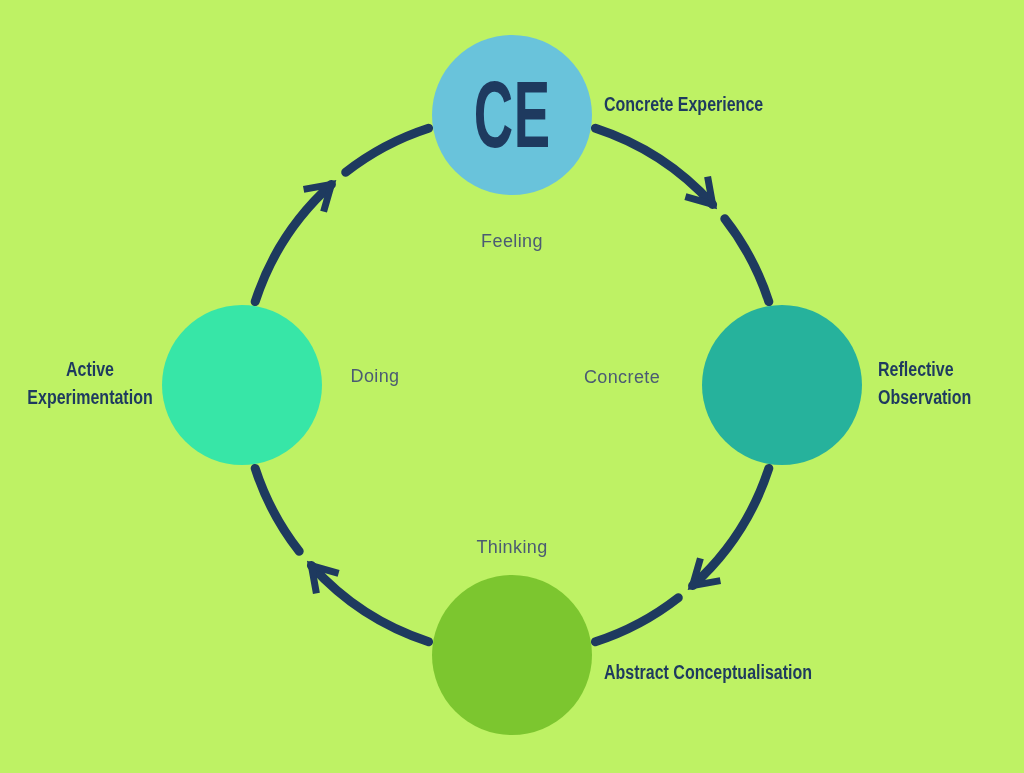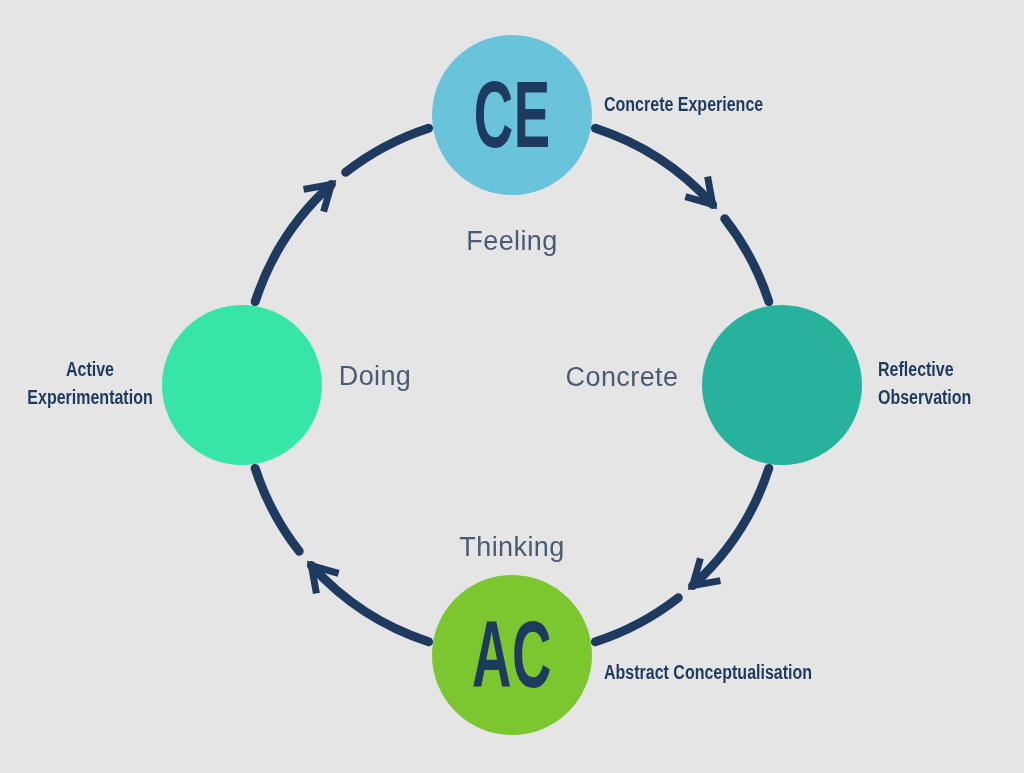--- a/index.html
+++ b/index.html
@@ -1,17 +1,17 @@
 <!DOCTYPE html>
 <html><head>
 <meta charset="utf-8">
 <style>
   html,body{margin:0;padding:0;background:#ffffff;}
   .stage{
-    position:relative;width:1024px;height:773px;background:#e5e5e5;overflow:hidden;
+    position:relative;width:1024px;height:773px;background:#bef264;overflow:hidden;
     font-family:"Liberation Sans",sans-serif;
   }
   .stage svg{position:absolute;left:0;top:0;}
   
   .abbr{
     position:absolute;width:160px;height:160px;
     display:flex;align-items:center;justify-content:center;
     color:#1e3a5f;font-size:94px;font-weight:bold;line-height:1;
   }
   .abbr>span{display:inline-block;transform:scaleX(.58);letter-spacing:1px;}
@@ -24,21 +24,21 @@
     position:absolute;color:#1e3a5f;font-weight:bold;font-size:20px;line-height:28px;
     transform:scaleX(.8);transform-origin:left center;white-space:nowrap;
   }
   .side-label.concrete{left:604px;top:90px;}
   .side-label.reflective{left:878px;top:355px;white-space:normal;width:120px;}
   .side-label.abstract{left:604px;top:658px;}
   .side-label.active{left:-10px;top:355px;white-space:normal;width:200px;text-align:center;transform-origin:center center;}
   
   .inner-label{
     position:absolute;transform:translate(-50%,-50%);
-    color:#4b5b73;font-size:27px;letter-spacing:.4px;font-weight:normal;
+    color:#4b5b73;font-size:18px;letter-spacing:.4px;font-weight:normal;
   }
   .inner-label.feeling{left:512px;top:241px;}
   .inner-label.watching{left:622px;top:377px;}
   .inner-label.thinking{left:512px;top:547px;text-align:right;}
   .inner-label.doing{left:375px;top:376px;}
 </style>
 </head>
 <body>
 
 <div class="stage">
@@ -65,23 +65,20 @@
 
     <circle cx="512" cy="115" r="80" fill="#69c3db"></circle>
     <circle cx="782" cy="385" r="80" fill="#26b29c"></circle>
     <circle cx="512" cy="655" r="80" fill="#7cc62f"></circle>
     <circle cx="242" cy="385" r="80" fill="#37e6a7"></circle>
   </svg>
 
   <div class="abbr ce">
       <span>CE</span>
     </div>
-  <div class="abbr ac">
-      <span>AC</span>
-    </div>
 
   <div class="side-label concrete">Concrete Experience</div>
   <div class="side-label reflective">Reflective Observation</div>
   <div class="side-label abstract">Abstract Conceptualisation</div>
   <div class="side-label active">Active Experimentation</div>
 
   <div class="inner-label feeling">Feeling</div>
   <div class="inner-label watching">Concrete</div>
   <div class="inner-label thinking">Thinking</div>
   <div class="inner-label doing">Doing</div>

